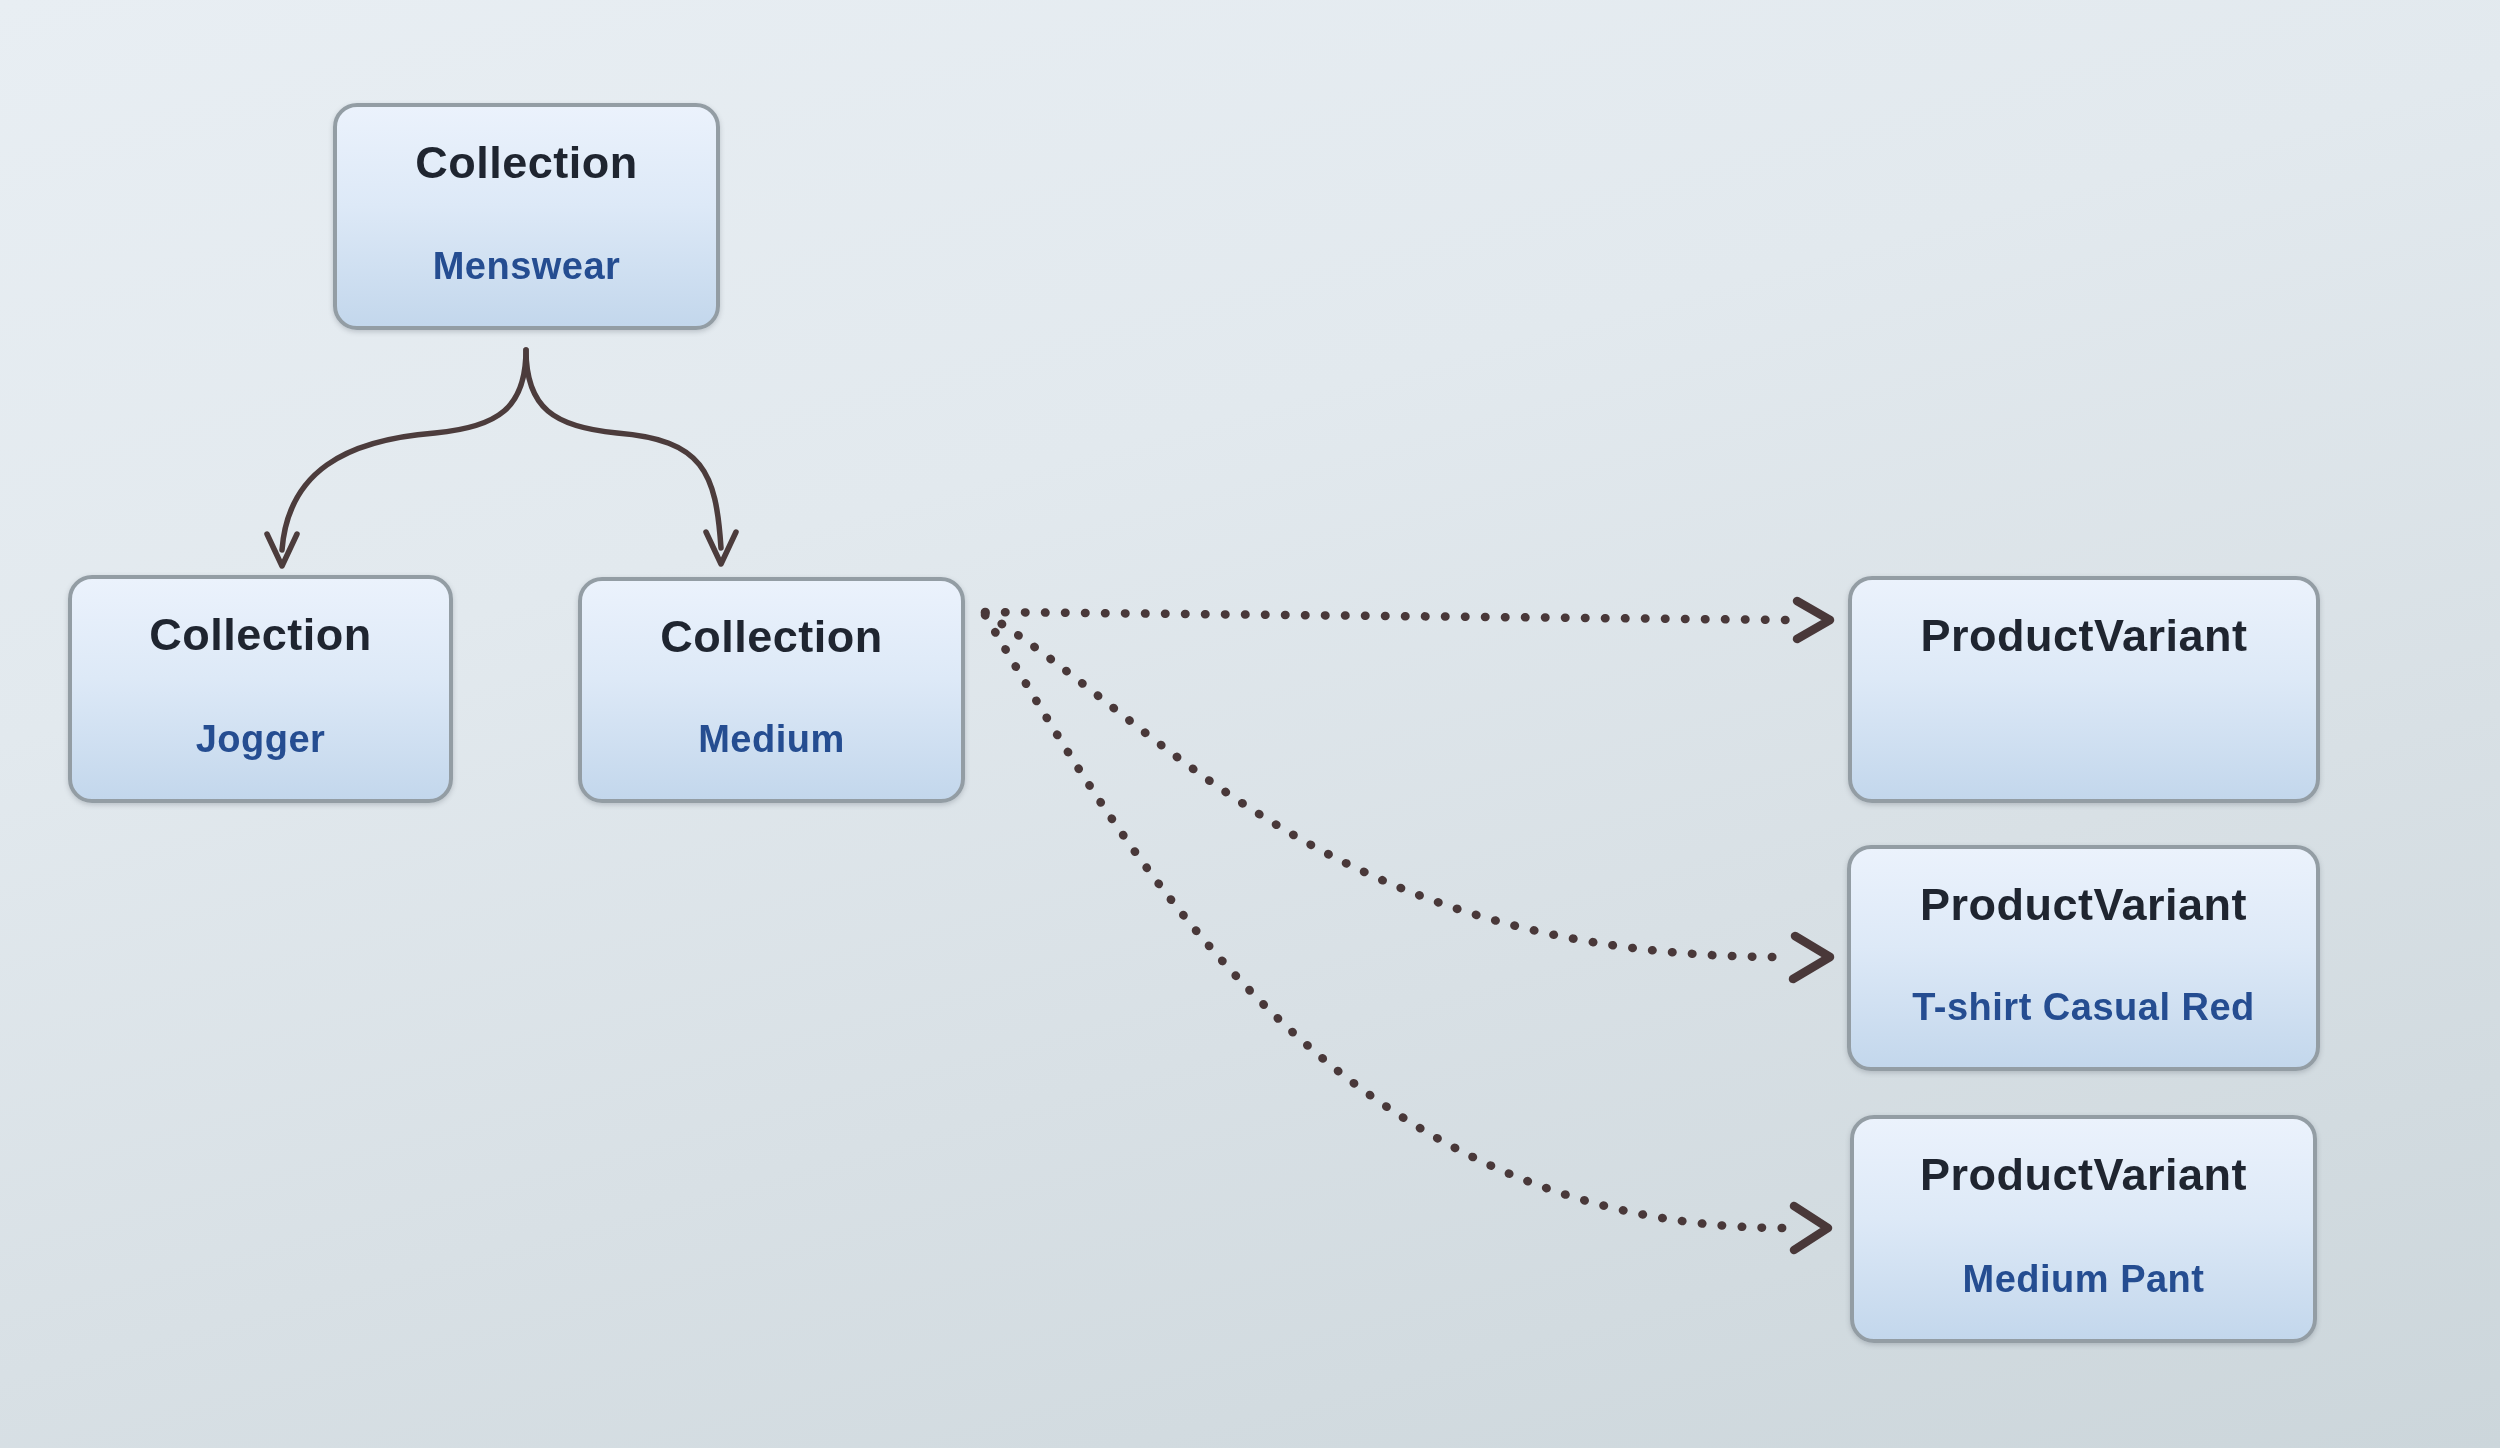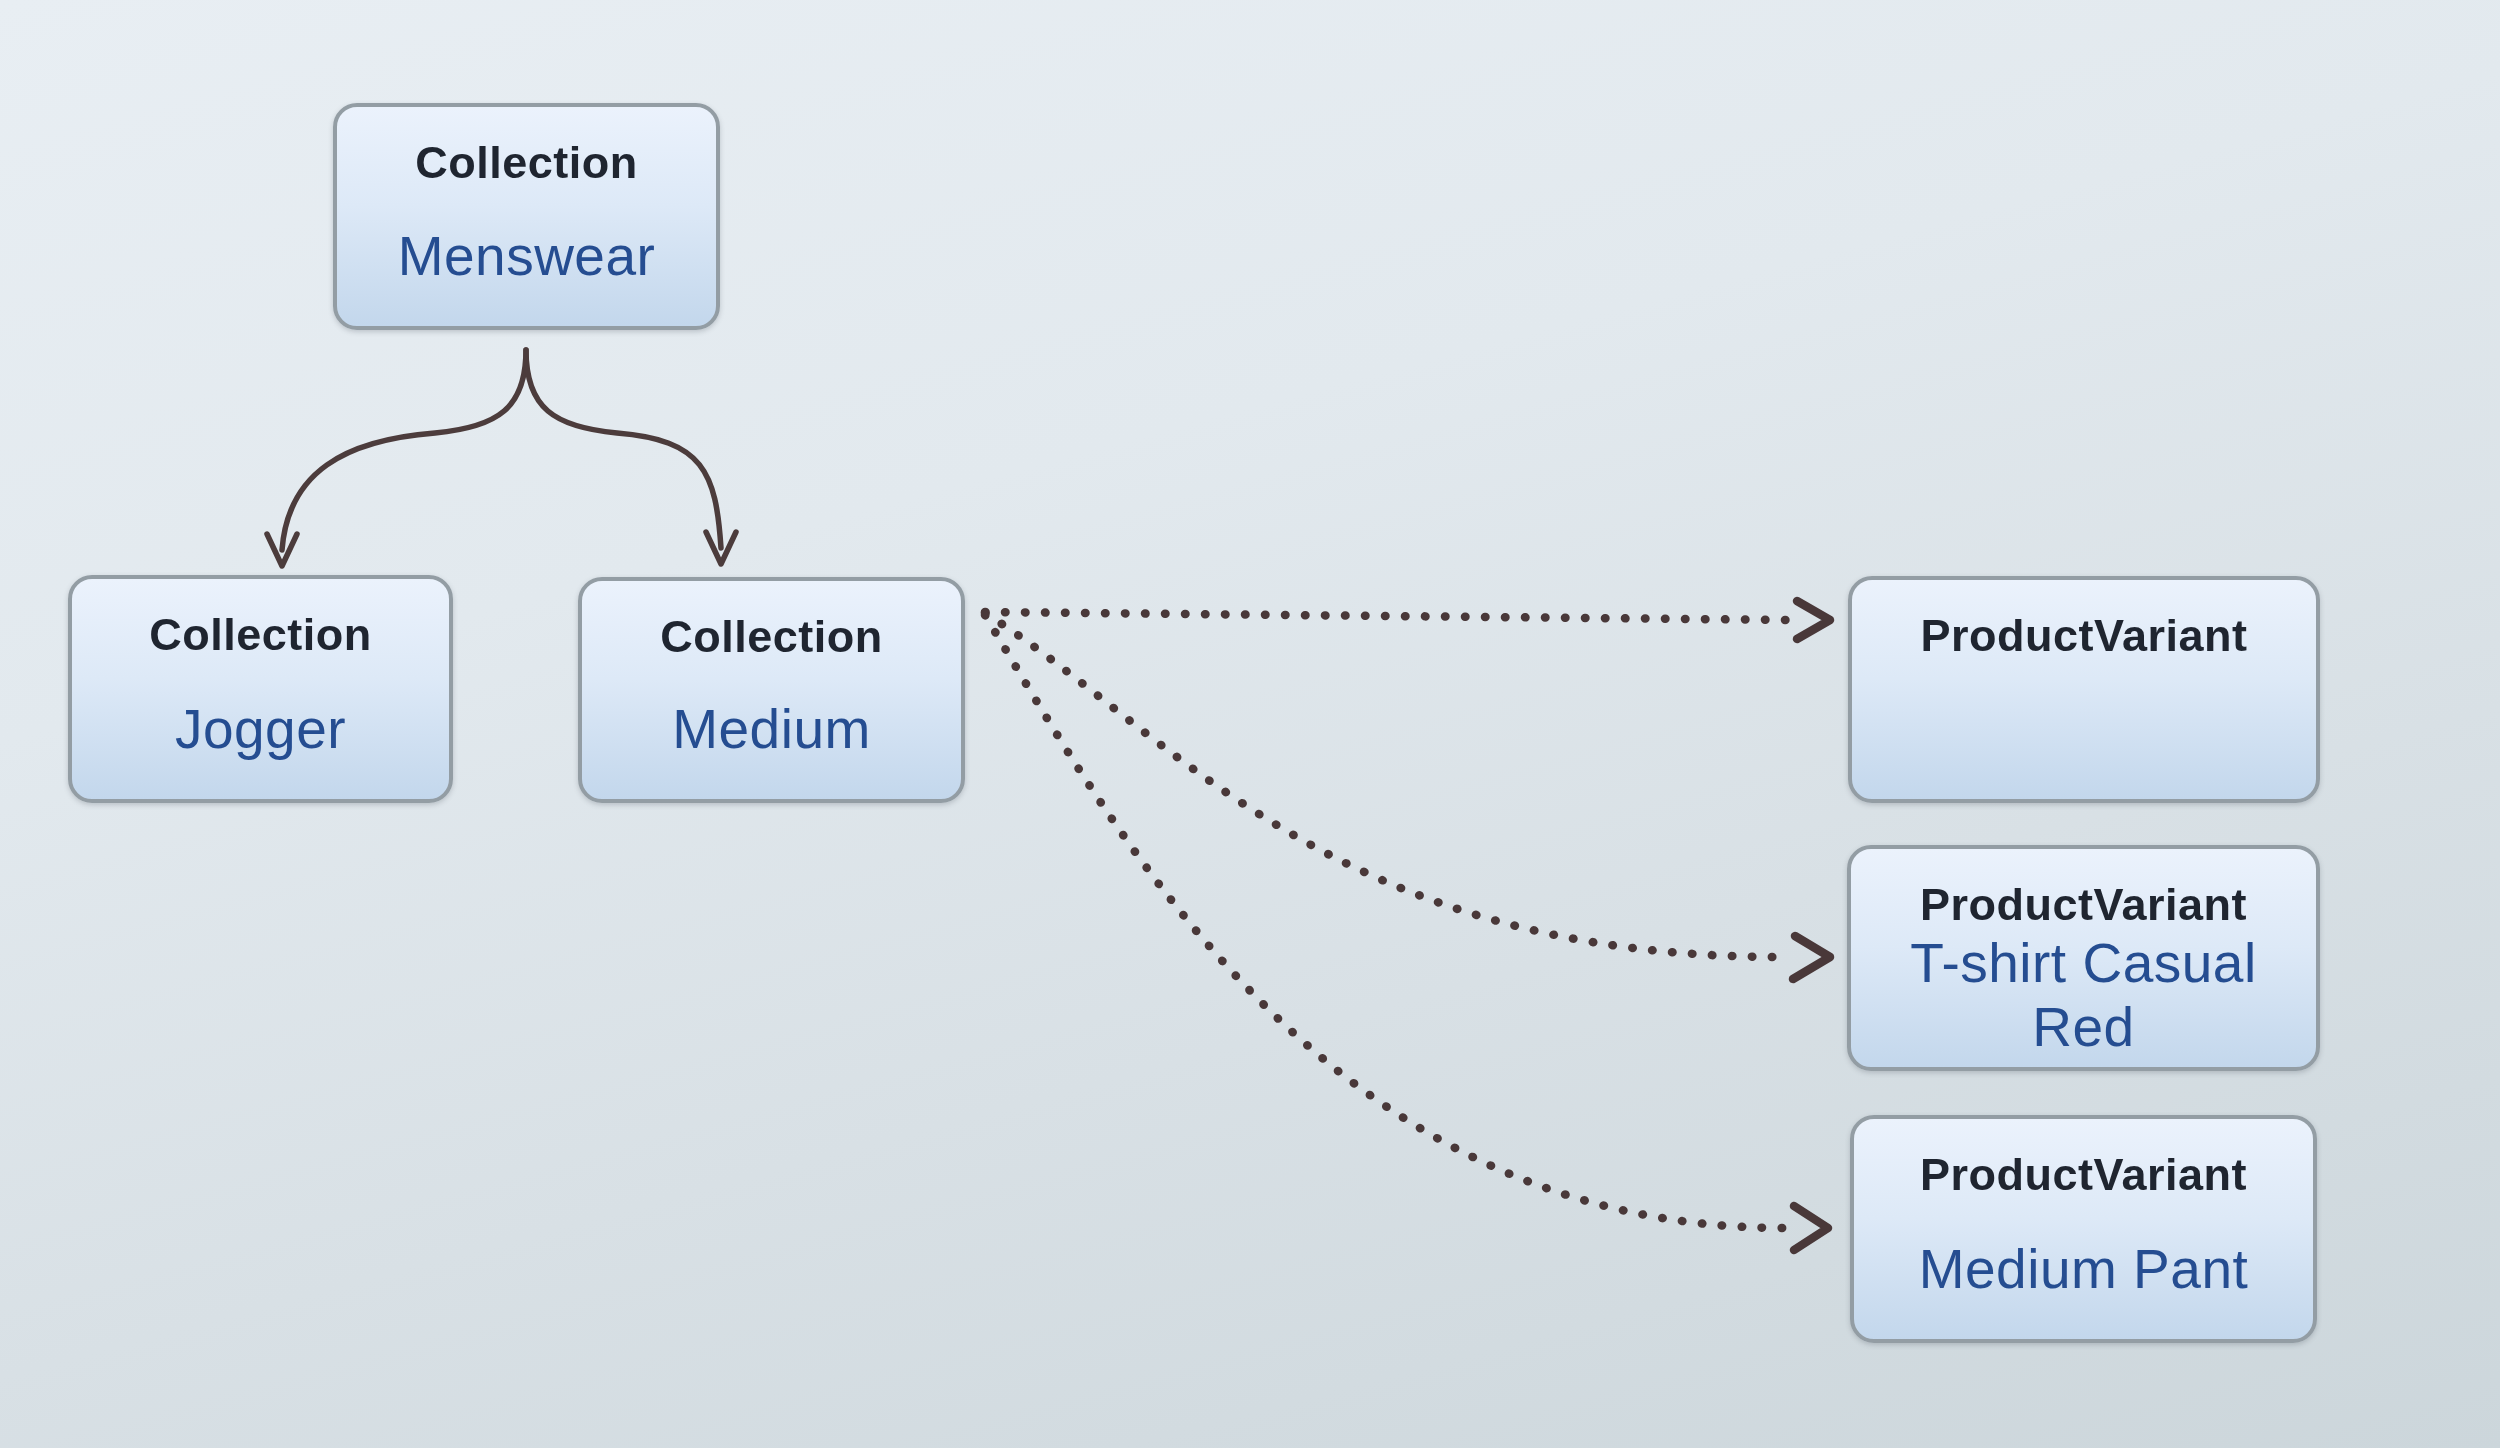--- a/index.html
+++ b/index.html
@@ -35,22 +35,22 @@
     text-align: center;
     padding: 30px 10px 38px 10px;
   }
   .node-type {
     font-size: 45px;
     font-weight: bold;
     color: #1f2530;
     letter-spacing: 0.5px;
   }
   .node-name {
-    font-size: 55px;
-    font-weight: normal;
+    font-size: 38px;
+    font-weight: bold;
     color: #254d91;
     letter-spacing: 0.5px;
   }
   
   #node-menswear { left: 333px; top: 103px;  width: 387px; height: 227px; }
   #node-formal   { left: 68px;  top: 575px;  width: 385px; height: 228px; }
   #node-casual   { left: 578px; top: 577px;  width: 387px; height: 226px; }
   #node-hoodie   { left: 1848px; top: 576px; width: 472px; height: 227px; }
   #node-tshirt   { left: 1847px; top: 845px; width: 473px; height: 226px; }
   #node-jogger   { left: 1850px; top: 1115px; width: 467px; height: 228px; }

